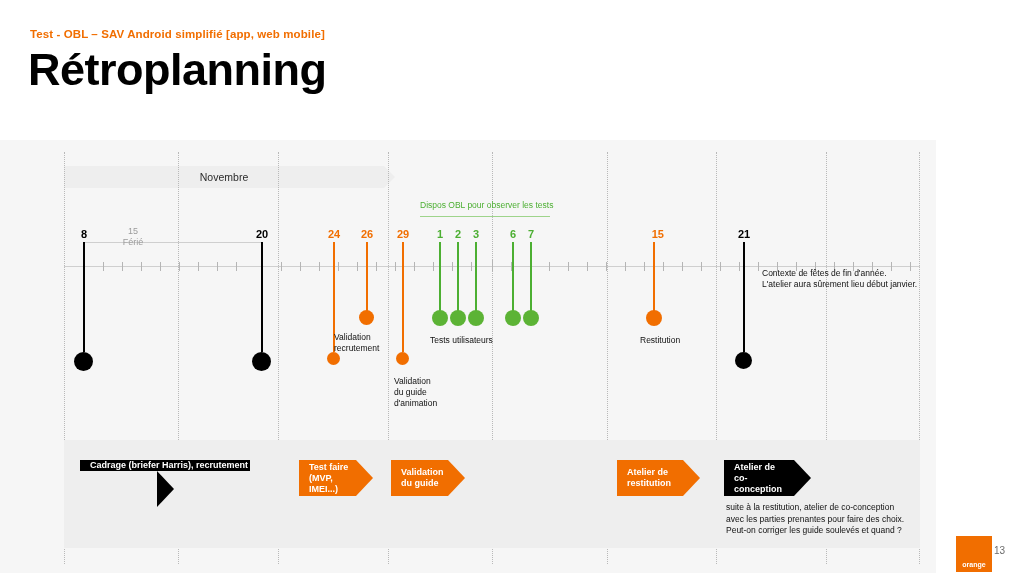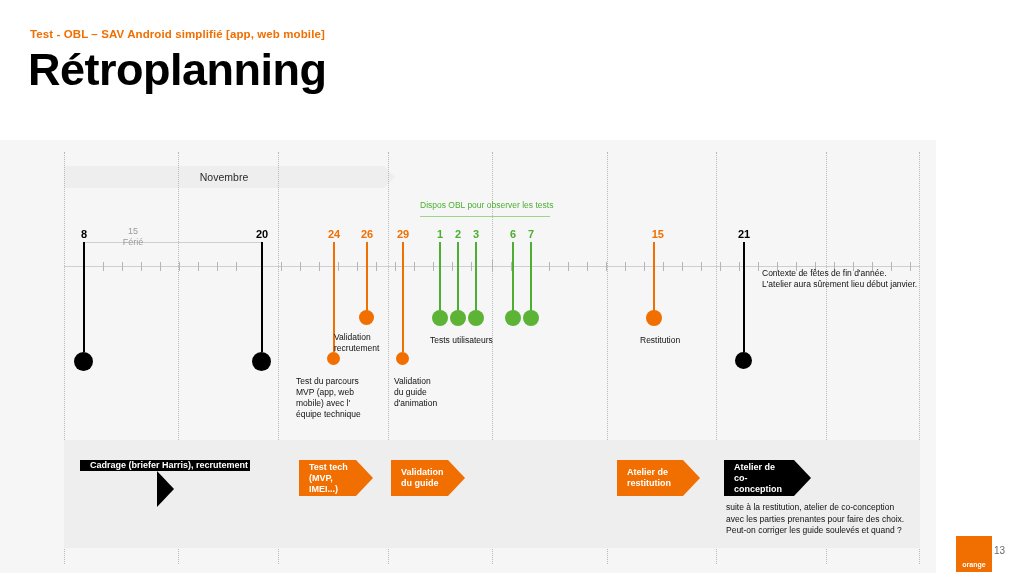--- a/index.html
+++ b/index.html
@@ -156,24 +156,20 @@
     <span>Férié</span>
   </div>
 
   <div class="daylabel black" style="left:252px;top:88px;width:20px;">20</div>
   <div class="stem black" style="left:261px;top:102px;height:110px;"></div>
   <div class="dot black" style="left:252px;top:212px;width:19px;height:19px;"></div>
 
   <div class="daylabel orange" style="left:324px;top:88px;width:20px;">24</div>
   <div class="stem orange" style="left:333px;top:102px;height:110px;"></div>
   <div class="dot orange" style="left:327px;top:212px;width:13px;height:13px;"></div>
-  <div class="evlabel" style="left:296px;top:236px;width:80px;white-space:pre-line;">Test du parcours
-MVP (app, web
-mobile) avec l'
-équipe technique</div>
 
   <div class="daylabel orange" style="left:357px;top:88px;width:20px;">26</div>
   <div class="stem orange" style="left:366px;top:102px;height:70px;"></div>
   <div class="dot orange" style="left:359px;top:170px;width:15px;height:15px;"></div>
   <div class="evlabel" style="left:334px;top:192px;width:70px;white-space:pre-line;">Validation
 recrutement</div>
 
   <div class="daylabel orange" style="left:393px;top:88px;width:20px;">29</div>
   <div class="stem orange" style="left:402px;top:102px;height:110px;"></div>
   <div class="dot orange" style="left:396px;top:212px;width:13px;height:13px;"></div>
@@ -218,21 +214,21 @@
 
   <div class="chev" style="left:80px;top:320px;flex-direction:column;">
     <div class="body" style="background:#000000;width:170px;">
       <span>Cadrage (briefer Harris), recrutement</span>
     </div>
     <div class="tip" style="border-left:17px solid #000000;"></div>
   </div>
 
   <div class="chev" style="left:299px;top:320px;">
     <div class="body" style="background:#f16e00;width:57px;">
-      <span style="white-space:pre-line;">Test tech
+      <span style="white-space:pre-line;">Test faire
 (MVP,
 IMEI...)</span>
     </div>
     <div class="tip" style="border-left:17px solid #f16e00;"></div>
   </div>
 
   <div class="chev" style="left:391px;top:320px;">
     <div class="body" style="background:#f16e00;width:57px;">
       <span style="white-space:pre-line;">Validation
 du guide</span>

